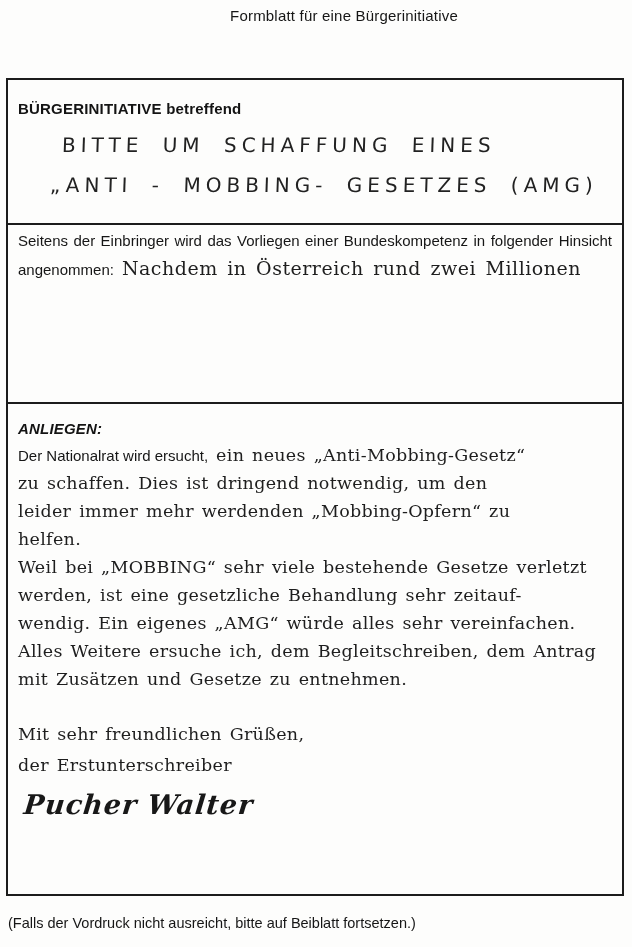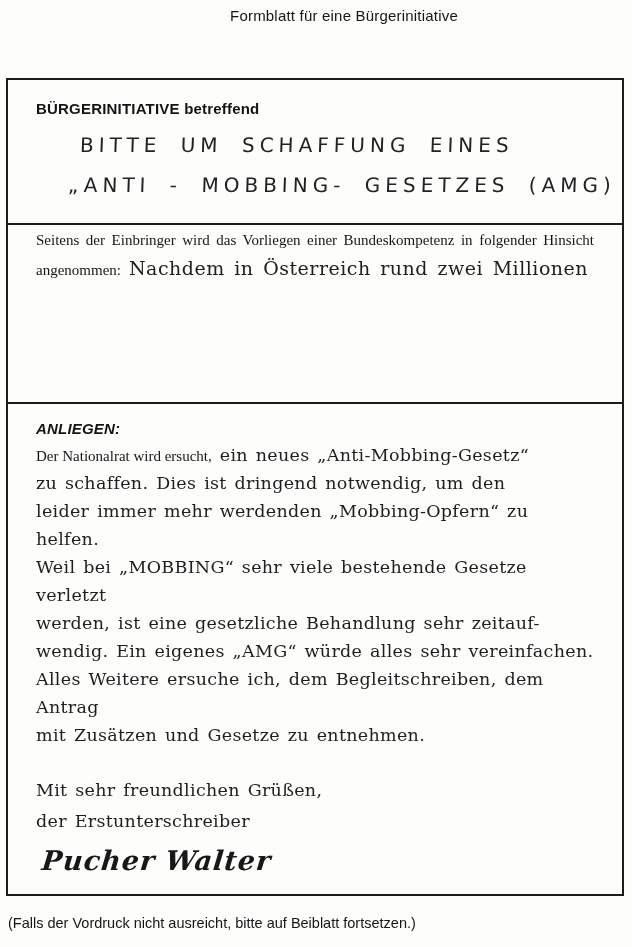--- a/index.html
+++ b/index.html
@@ -16,21 +16,21 @@
     position:absolute;top:7px;left:8px;width:100%;
     text-align:center;font-size:15px;letter-spacing:.2px;color:#161616;padding-left:20px;
   }
   .form-box{
     position:absolute;left:6px;top:78px;width:618px;height:818px;
     border:2px solid #1c1c1c;
     box-sizing:border-box;
     background:#fdfdfc;
     display:flex;flex-direction:column;
   }
-  .section{box-sizing:border-box;padding:0 28px;}
+  .section{box-sizing:border-box;padding:0 10px;}
   .section+.section{border-top:2px solid #1c1c1c;}
   .sec-subject{height:143px;}
   .sec-kompetenz{height:179px;}
   .sec-anliegen{flex:1;}
   .bold-label{font-weight:bold;font-size:15px;letter-spacing:.2px;}
   .sec-subject .bold-label{margin-top:20px;}
   
   .hw{
     font-family:"DejaVu Serif", serif;
     color:#1e1e1e;
@@ -41,21 +41,21 @@
     font-size:20px;
     letter-spacing:5px;
     word-spacing:8px;
     color:#222;
     transform:skewX(-2deg);
     transform-origin:left;
     white-space:nowrap;
   }
   .caps-line1{margin:16px 0 0 44px;}
   .caps-line2{margin:16px 0 0 32px;}
-  .printed{font-size:15px;color:#161616;font-family:Liberation Serif, serif;}
+  .printed{font-size:15px;color:#161616;}
   .justified-line{
     text-align:justify;
     text-align-last:justify;
     margin-top:7px;
     font-size:15px;
   }
   .hw-body{font-size:19px;letter-spacing:.5px;word-spacing:3px;line-height:30px;}
   .hw-body-sm{font-size:17.5px;letter-spacing:.3px;word-spacing:2px;line-height:28px;}
   .inline-row{display:flex;align-items:baseline;gap:8px;margin-top:4px;}
   .inline-row .printed{flex:0 0 auto;}

